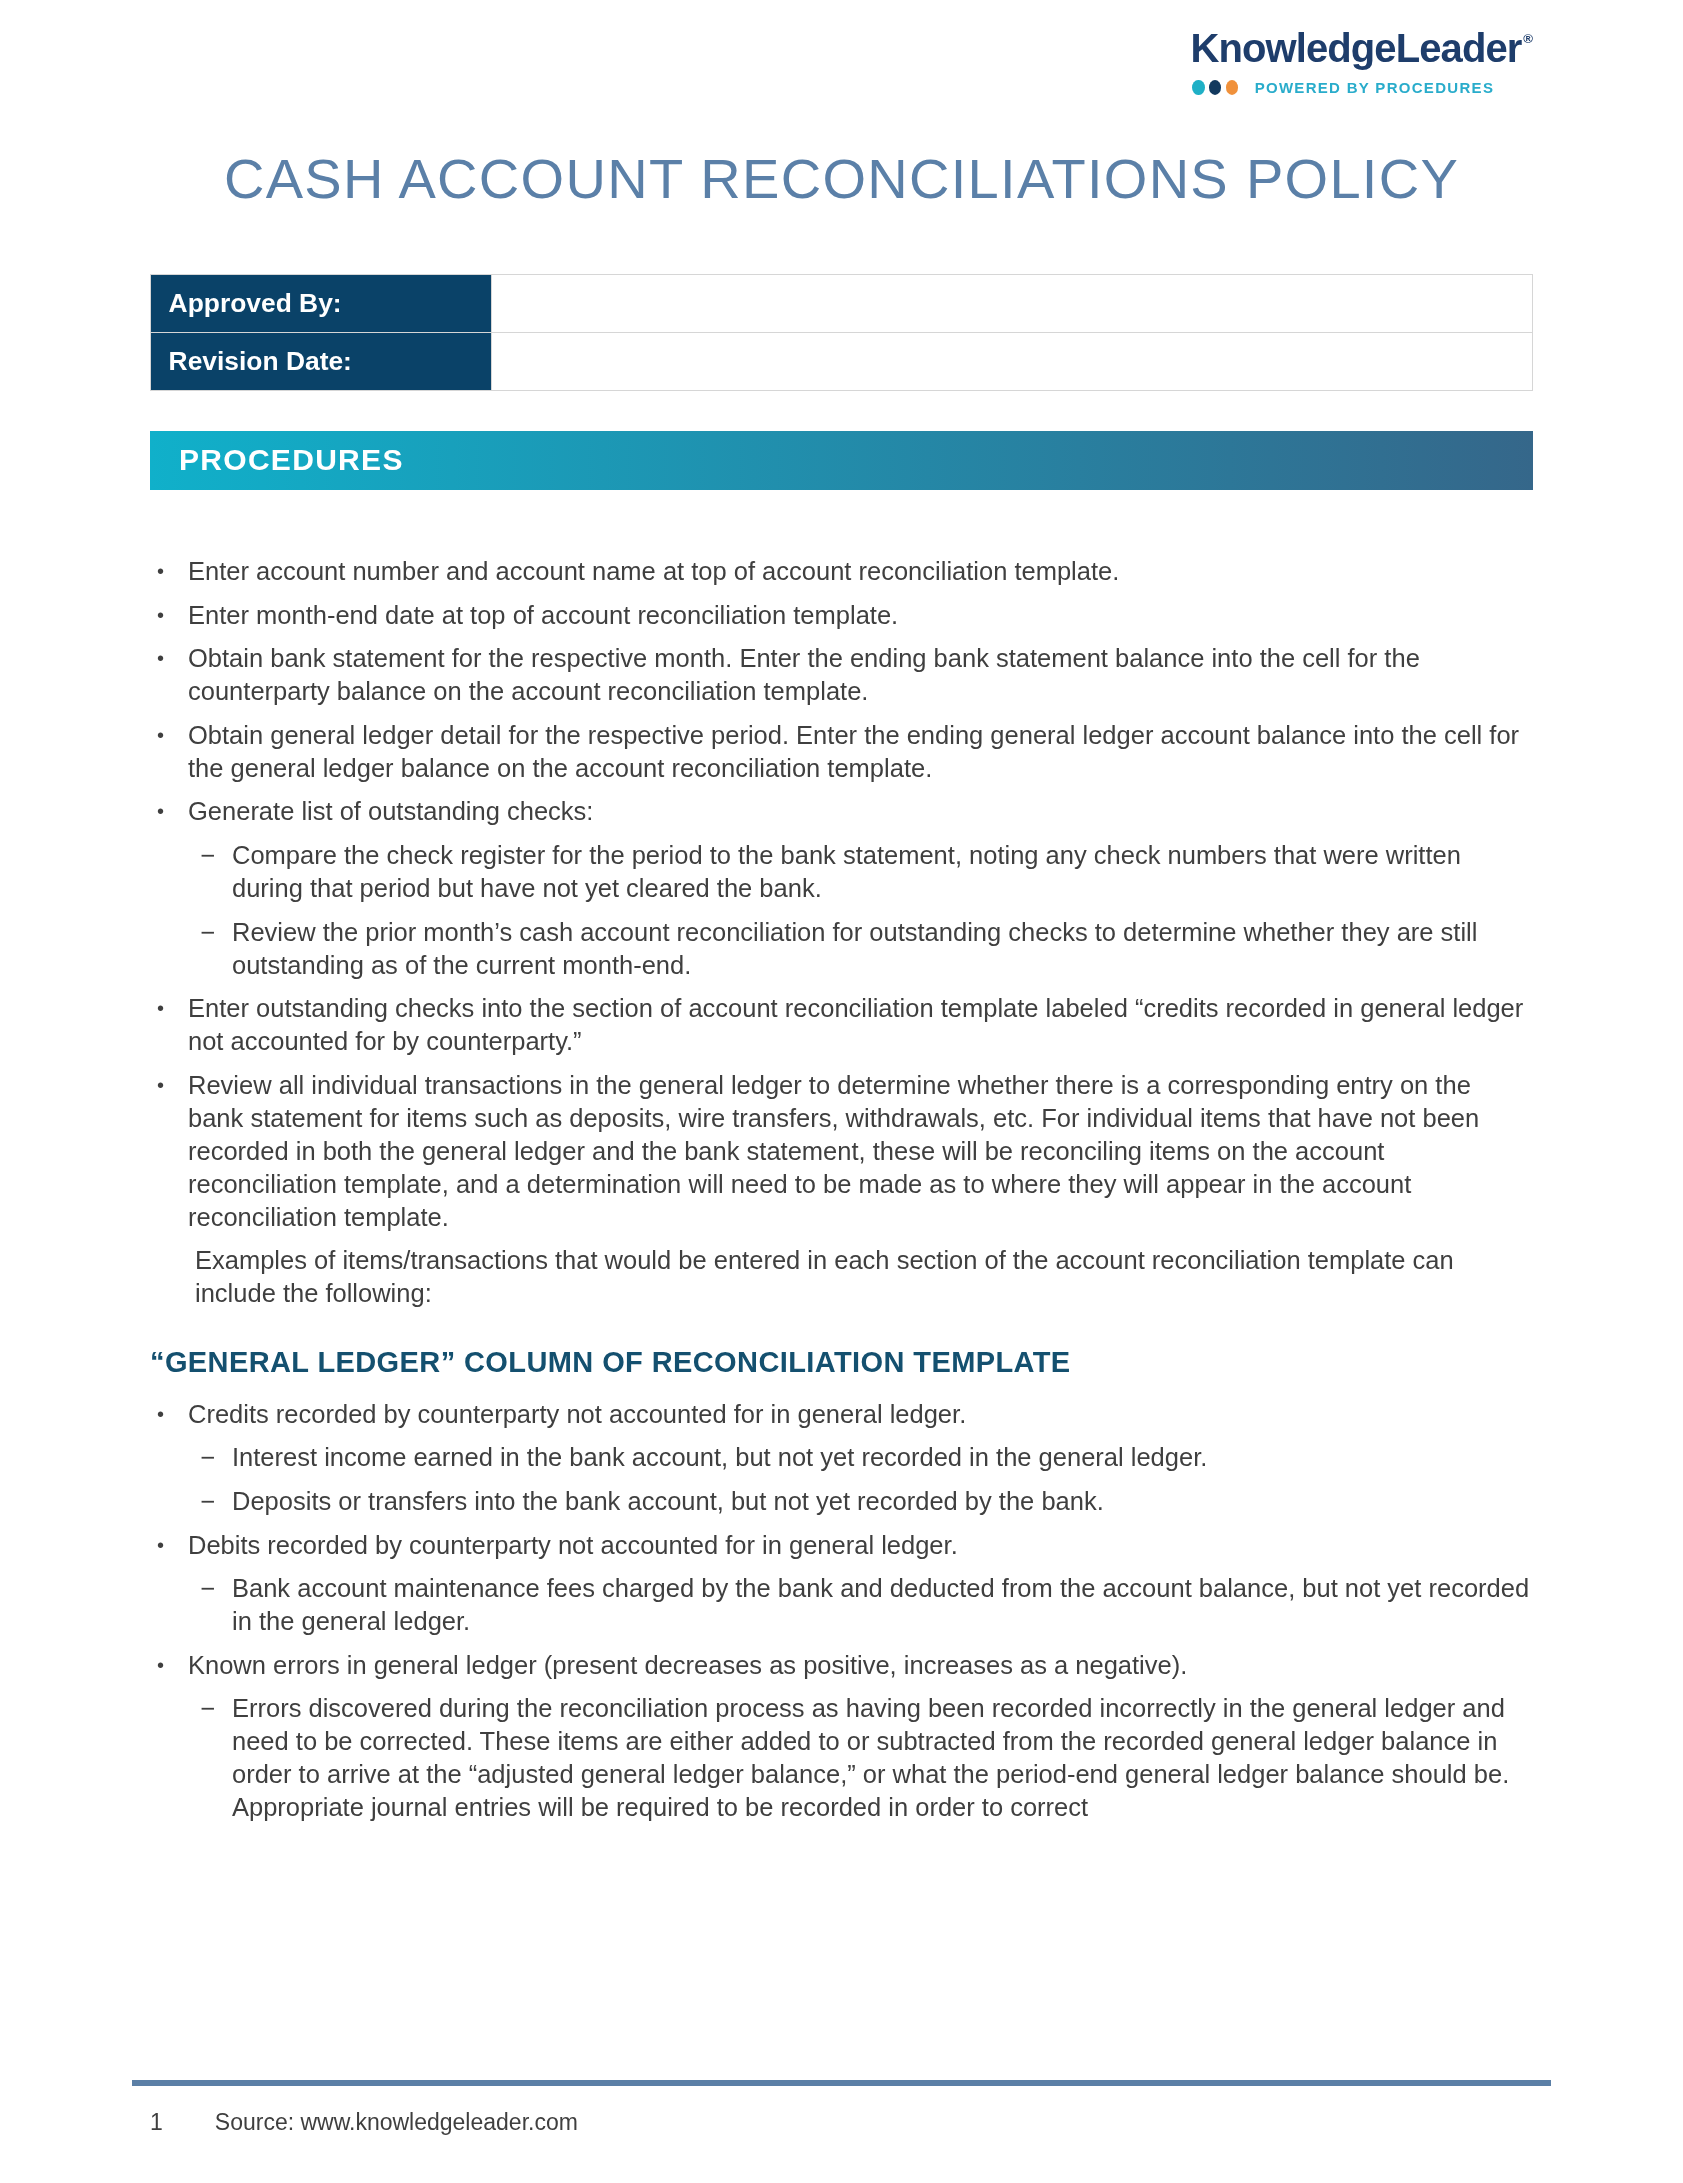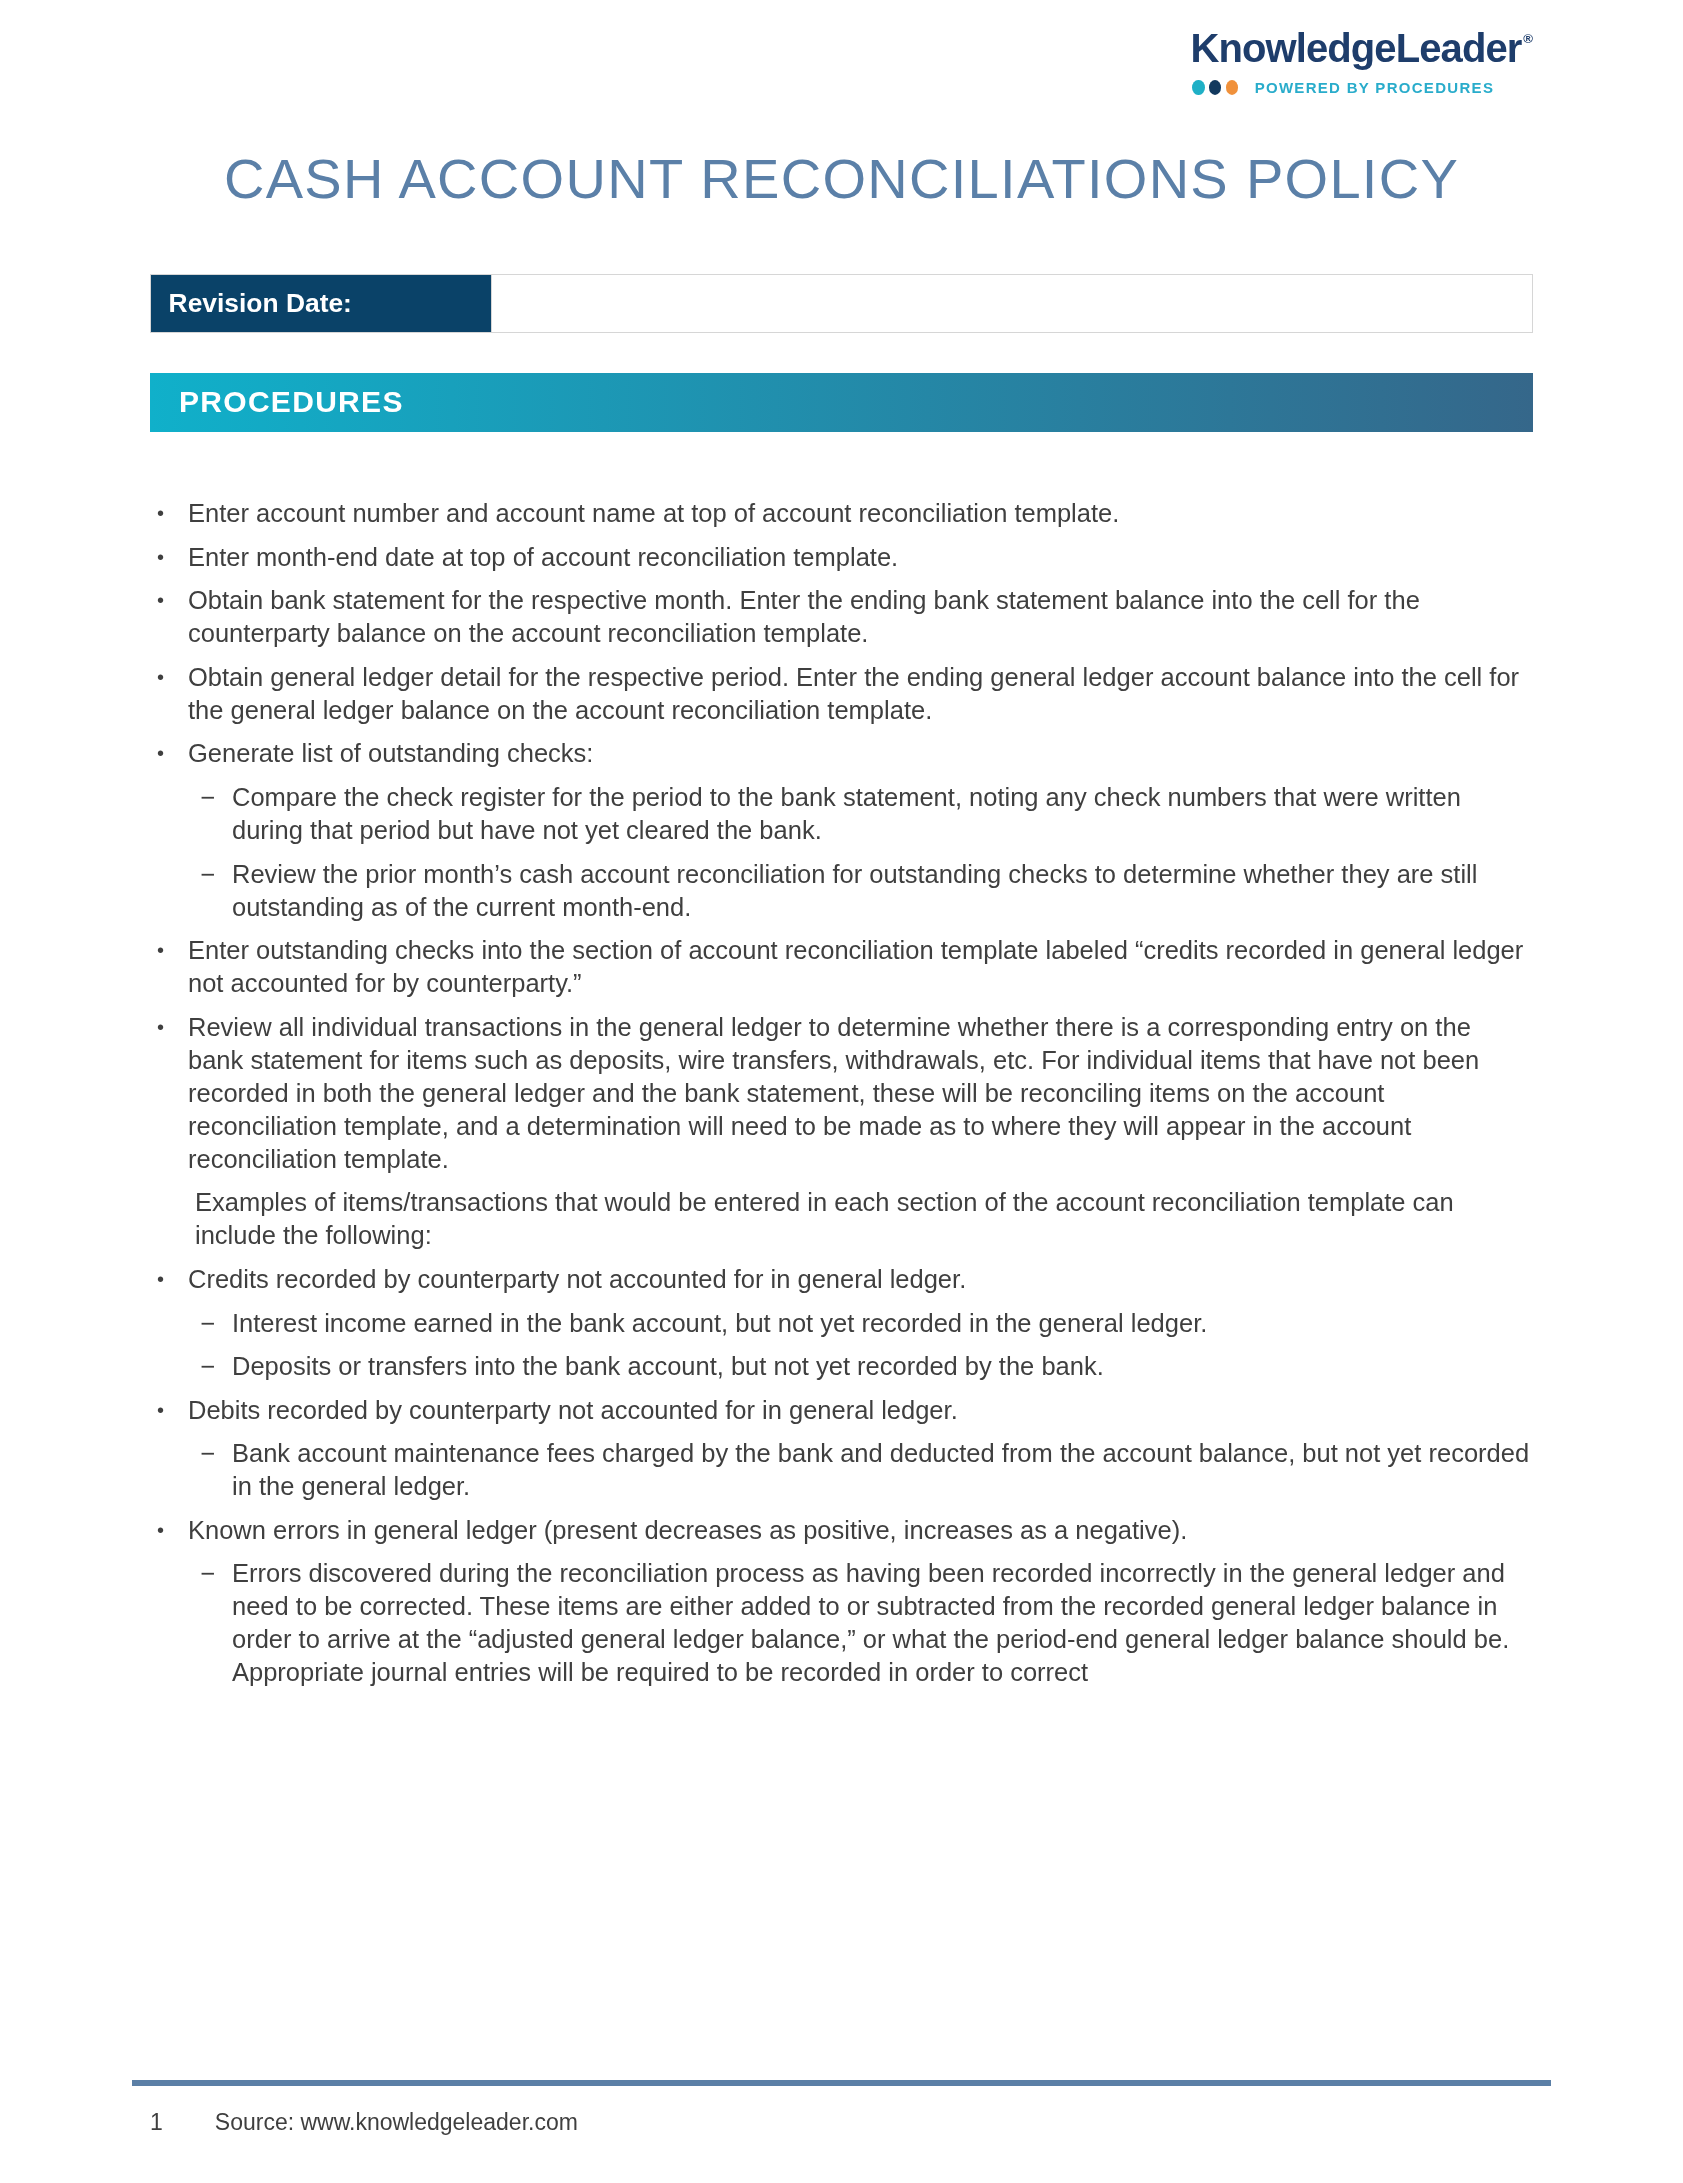--- a/index.html
+++ b/index.html
@@ -95,20 +95,24 @@
         <span class="tagline">POWERED BY PROCEDURES</span>
       </div>
     </div>
   </div>
 
   <h1 class="doc-title">CASH ACCOUNT RECONCILIATIONS POLICY</h1>
 
   <table class="info">
     <tbody>
       <tr>
+        <td class="label-cell"><span>Approved By:</span></td>
+        <td class="value-cell"><span></span></td>
+      </tr>
+      <tr>
         <td class="label-cell"><span>Revision Date:</span></td>
         <td class="value-cell"><span></span></td>
       </tr>
     </tbody>
   </table>
 
   <div class="banner">
     <span class="banner-label">PROCEDURES</span>
   </div>
 
@@ -147,20 +151,21 @@
       </div>
       <div class="li lvl1">
         <span class="marker">•</span>
         <span class="txt">Review all individual transactions in the general ledger to determine whether there is a corresponding entry on the bank statement for items such as deposits, wire transfers, withdrawals, etc. For individual items that have not been recorded in both the general ledger and the bank statement, these will be reconciling items on the account reconciliation template, and a determination will need to be made as to where they will appear in the account reconciliation template.</span>
       </div>
       <div class="li lvl0">
         <span class="txt">Examples of items/transactions that would be entered in each section of the account reconciliation template can include the following:</span>
       </div>
     </div>
 
+  <h2 class="gl-heading">“GENERAL LEDGER” COLUMN OF RECONCILIATION TEMPLATE</h2>
 
   <div class="list gl">
       <div class="li lvl1">
         <span class="marker">•</span>
         <span class="txt">Credits recorded by counterparty not accounted for in general ledger.</span>
       </div>
       <div class="li lvl2">
         <span class="marker">−</span>
         <span class="txt">Interest income earned in the bank account, but not yet recorded in the general ledger.</span>
       </div>

